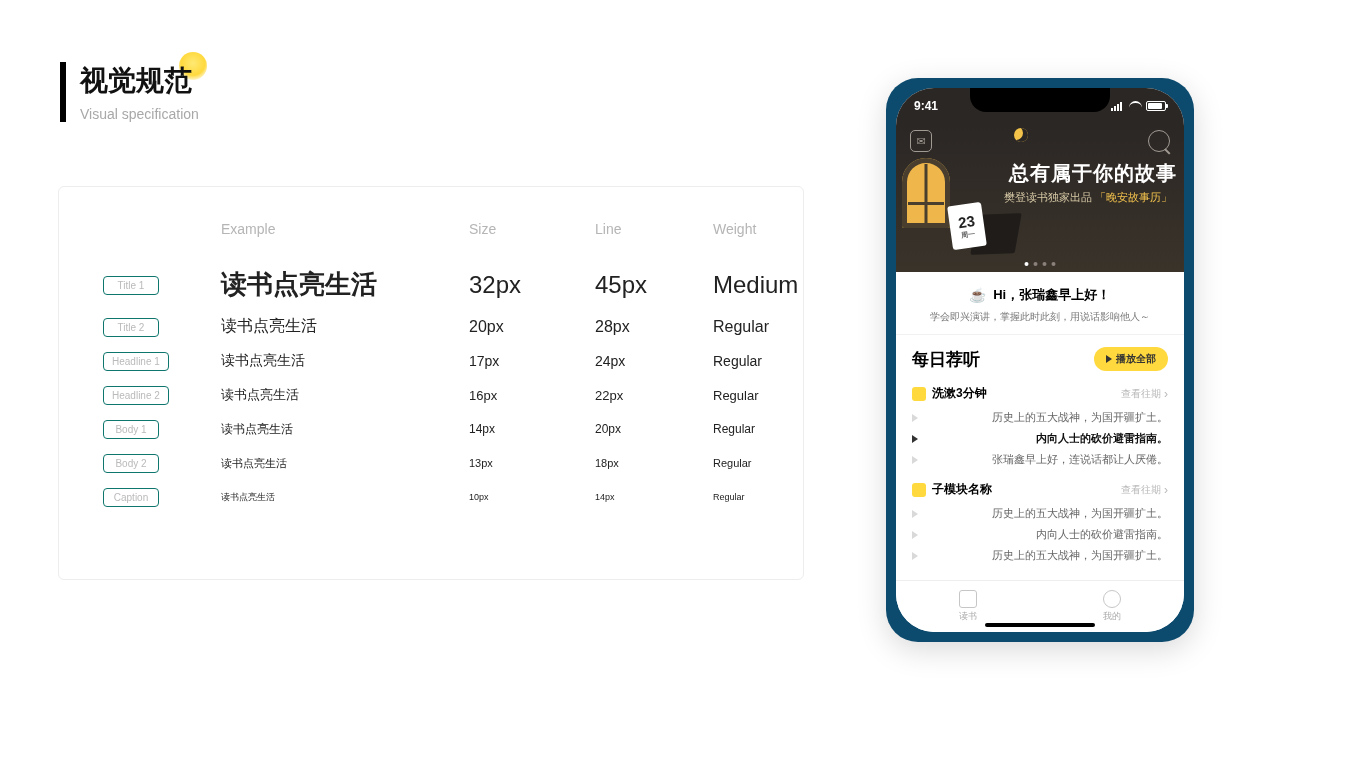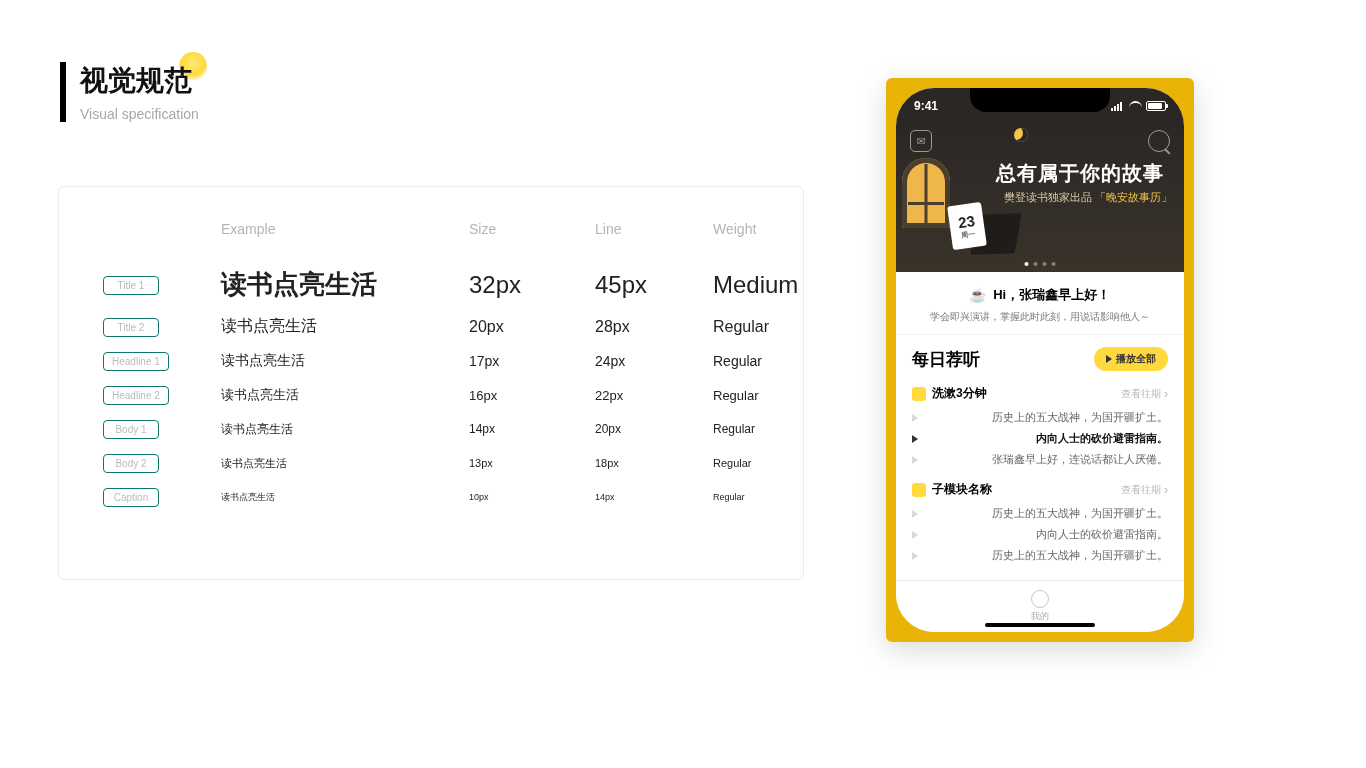--- a/index.html
+++ b/index.html
@@ -43,21 +43,21 @@
 .r-hl2 .eg, .r-hl2 .sz, .r-hl2 .ln, .r-hl2 .wt { font-size: 13px; }
 .r-b1 .eg, .r-b1 .sz, .r-b1 .ln, .r-b1 .wt { font-size: 12px; }
 .r-b2 .eg, .r-b2 .sz, .r-b2 .ln, .r-b2 .wt { font-size: 11px; }
 .r-cap .eg, .r-cap .sz, .r-cap .ln, .r-cap .wt { font-size: 9px; }
 .spec-row .eg, .spec-row .sz, .spec-row .ln, .spec-row .wt { color: #222; }
 
 
 .phone {
   position: absolute; left: 886px; top: 78px;
   width: 308px; height: 564px;
-  background: #eab308; border-radius: 6px;
+  background: #0c4a6e; border-radius: 32px;
   box-shadow: 0 8px 30px rgba(0,0,0,.15);
 }
 .phone-inner {
   position: absolute; left: 10px; top: 10px; right: 10px; bottom: 10px;
   background: #fff; border-radius: 38px; overflow: hidden;
 }
 .notch { position: absolute; top: 0; left: 50%; transform: translateX(-50%);
   width: 140px; height: 24px; background: #000;
   border-bottom-left-radius: 16px; border-bottom-right-radius: 16px; z-index: 20; }
 .status-bar { height: 36px; display: flex; align-items: center; justify-content: space-between;
@@ -85,21 +85,21 @@
 .window { position:absolute; left:6px; top:34px; width:48px; height:70px;
   background:#efb64b; border-radius:24px 24px 2px 2px; box-shadow: inset 0 0 0 5px #4a3f2e; }
 .window::before, .window::after { content:""; position:absolute; background:#4a3f2e; }
 .window::before { left:50%; top:6px; bottom:4px; width:3px; transform:translateX(-50%); }
 .window::after { left:6px; right:6px; top:44px; height:3px; }
 .calendar-stand { position:absolute; left:52px; bottom:18px; width:70px; height:60px; }
 .cal { position:absolute; left:2px; bottom:6px; width:34px; height:44px; background:#fff; border-radius:3px; transform:rotate(-8deg); display:flex; flex-direction:column; align-items:center; justify-content:center; font-weight:700; }
 .cal .d { font-size:15px; color:#222; }
 .cal .dd { font-size:7px; color:#666; }
 .stand { position:absolute; left:26px; bottom:0; width:44px; height:40px; background:#1f1c19; transform: skewX(-12deg) rotate(-2deg); border-radius:2px; }
-.hero-title { position:absolute; right:20px; top:36px; font-size:20px; font-weight:700; letter-spacing:1px; }
+.hero-title { position:absolute; right:7px; top:36px; font-size:20px; font-weight:700; letter-spacing:1px; }
 .hero-sub { position:absolute; right:12px; top:66px; font-size:11px; color:#d6c9a6; }
 .hero-tag { color:#f2c24c; }
 .dots { position:absolute; left:50%; bottom:6px; transform:translateX(-50%); display:flex; gap:5px; }
 .dots i { width:4px; height:4px; border-radius:50%; background:#8a817a; }
 .dots i.on { background:#fff; }
 
 
 .greet { padding: 14px 16px 10px; text-align:center; border-bottom: 1px solid #f1f1f1; }
 .greet-line { display:inline-flex; align-items:center; gap:6px; font-weight:700; font-size:13px; }
 .cup { font-size:14px; }
@@ -314,19 +314,23 @@
           </div>
         <div class="item">
             <span class="tri"></span>
             <span>历史上的五大战神，为国开疆扩土。</span>
           </div>
       </div>
     </div>
 
     <div class="tabbar">
       <div class="tab">
+        <span class="tab-ico"></span>
+        <span>读书</span>
+      </div>
+      <div class="tab">
         <span class="tab-ico tab-prof"></span>
         <span>我的</span>
       </div>
       <div class="home-ind"></div>
     </div>
   </div>
 </div>
 
 </body></html>

